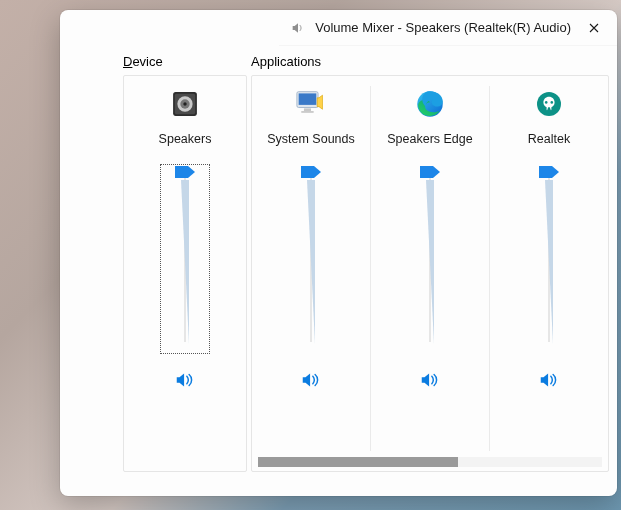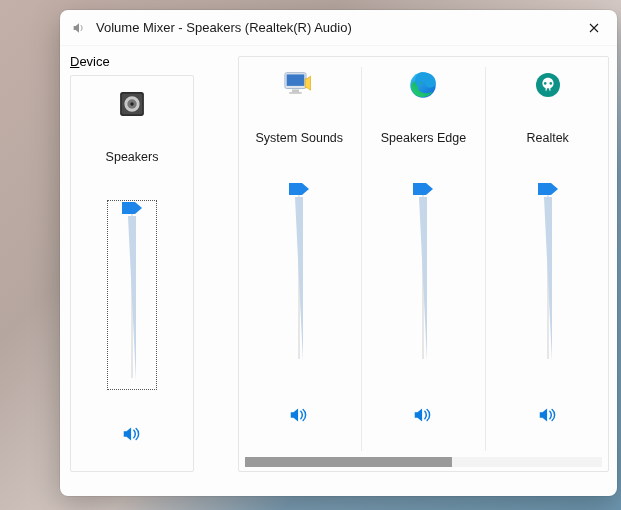--- a/index.html
+++ b/index.html
@@ -6,21 +6,21 @@
   body {
     width: 621px; height: 510px;
     background: linear-gradient(135deg, #c3b0a8 0%, #b5a69f 30%, #d6cac5 55%, #7d9fb5 70%, #6e98b1 100%);
     position: relative; overflow: hidden;
   }
   .window {
     position: absolute; left: 60px; top: 10px; right: 4px; bottom: 14px;
     background: #fdfdfd;
     border-radius: 8px;
     box-shadow: 0 10px 30px rgba(0,0,0,0.25), 0 0 0 1px rgba(0,0,0,0.06);
-    display: flex; flex-direction: column;
+    display: flex; flex-direction: column; align-items: flex-end;
   }
   .titlebar {
     height: 36px; display: flex; align-items: center; padding: 0 0 0 10px;
     border-bottom: 1px solid rgba(0,0,0,0.03);
   }
   .titlebar .tico { width: 18px; height: 18px; margin-right: 8px; display:flex; align-items:center; justify-content:center; }
   .titlebar .title { font-size: 13px; color: #1a1a1a; flex: 1; }
   .titlebar .close { width: 46px; height: 36px; display:flex; align-items:center; justify-content:center; }
 
   .content { flex:1; display:flex; padding: 8px 8px 24px 10px; }
@@ -37,21 +37,21 @@
   .panel-border {
     flex:1; border: 1px solid #e5e5e5; border-radius:2px;
     padding: 10px 0 8px 0;
     display:flex; flex-direction:row; align-items:stretch; justify-content:space-around;
     position:relative; margin-top:2px;
   }
   .device-col .panel-border { justify-content:center; }
 
   .channel {
     width: 118px;
-    display:flex; flex-direction:column; align-items:center;gap:18px;
+    display:flex; flex-direction:column; align-items:center;
   }
   .ch-icon { width: 36px; height: 36px; display:flex; align-items:center; justify-content:center; }
   .ch-label { font-size: 12.5px; color:#1a1a1a; margin-top:10px; text-align:center; white-space:nowrap; }
 
   .divider { width:1px; background:#eaeaea; }
 
   .slider-wrap {
     margin-top: 18px; position:relative; height: 190px; width: 50px;
     display:flex; align-items:flex-start; justify-content:center;
   }
@@ -77,21 +77,21 @@
     width: 20px; height: 12px;
   }
   .thumb svg { display:block; }
 
   .mute-btn {
     margin-top: 14px; width: 28px; height: 24px;
     display:flex; align-items:center; justify-content:center; cursor:pointer;
     border-radius:3px;
   }
 
-  .apps-col .panel-border { padding-bottom: 20px; margin-left: 40px; }
+  .apps-col .panel-border { padding-bottom: 20px; }
   .hscroll {
     position:absolute; bottom:4px; left:6px; right:6px; height:10px;
     background: #f3f3f3;
   }
   .hscroll .bar { height:100%; width:58%; background:#9a9a9a; }
 
   
   .spk-dev { width:34px; height:34px; }
   .monitor { width:36px; height:30px; }
   .edge { width:34px; height:34px; }
@@ -146,20 +146,21 @@
             <svg viewBox="0 0 24 24" width="22" height="22">
               <path d="M3 9v6h3l5 4V5L6 9H3z" fill="#0b7ce0"></path>
               <path d="M14 8c1 1 1.6 2.3 1.6 4s-.6 3-1.6 4M16.5 6c1.8 1.5 2.7 3.6 2.7 6s-.9 4.5-2.7 6" stroke="#0b7ce0" stroke-width="1.6" fill="none" stroke-linecap="round"></path>
             </svg>
           </div>
         </div>
       </div>
     </div>
 
     <div class="apps-col">
+      <span class="section-label">Applications</span>
       <div class="panel-border">
 
         <div class="channel">
           <div class="ch-icon">
             <svg class="monitor" viewBox="0 0 40 34">
               <rect x="4" y="3" width="24" height="18" rx="2" fill="#dfe6ee" stroke="#9fb3c8"></rect>
               <rect x="6" y="5" width="20" height="13" fill="#3a79c8"></rect>
               <rect x="12" y="22" width="8" height="3" fill="#c8c8c8"></rect>
               <rect x="9" y="25" width="14" height="2" fill="#c8c8c8"></rect>
               <path d="M27 10v10h2l4 3V7l-4 3h-2z" fill="#ffd24a" stroke="#d9a400" stroke-width="0.7"></path>

